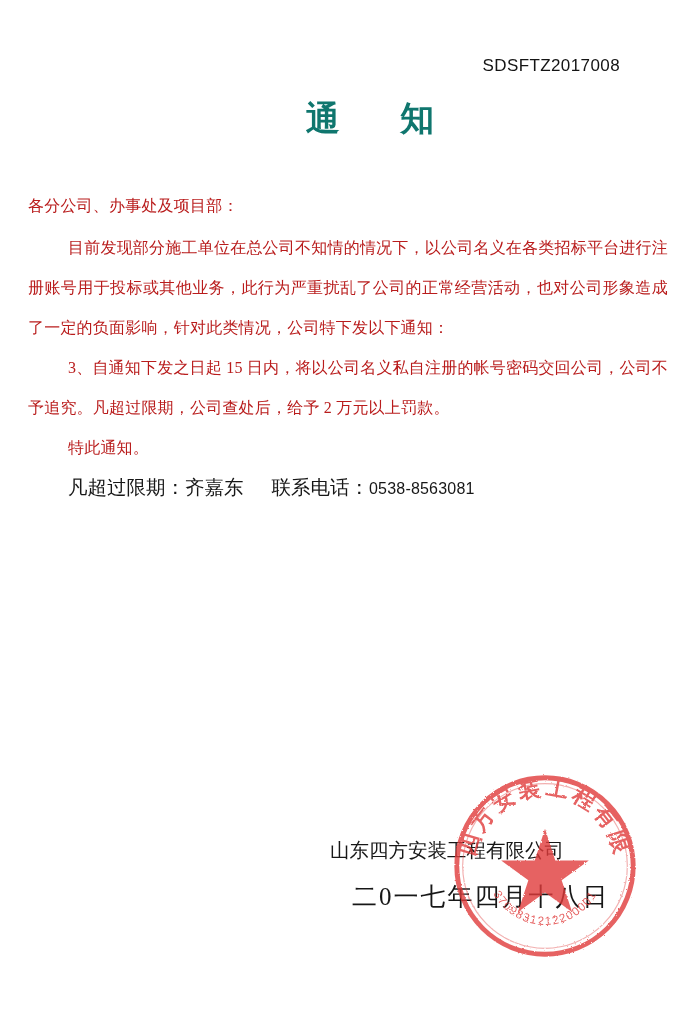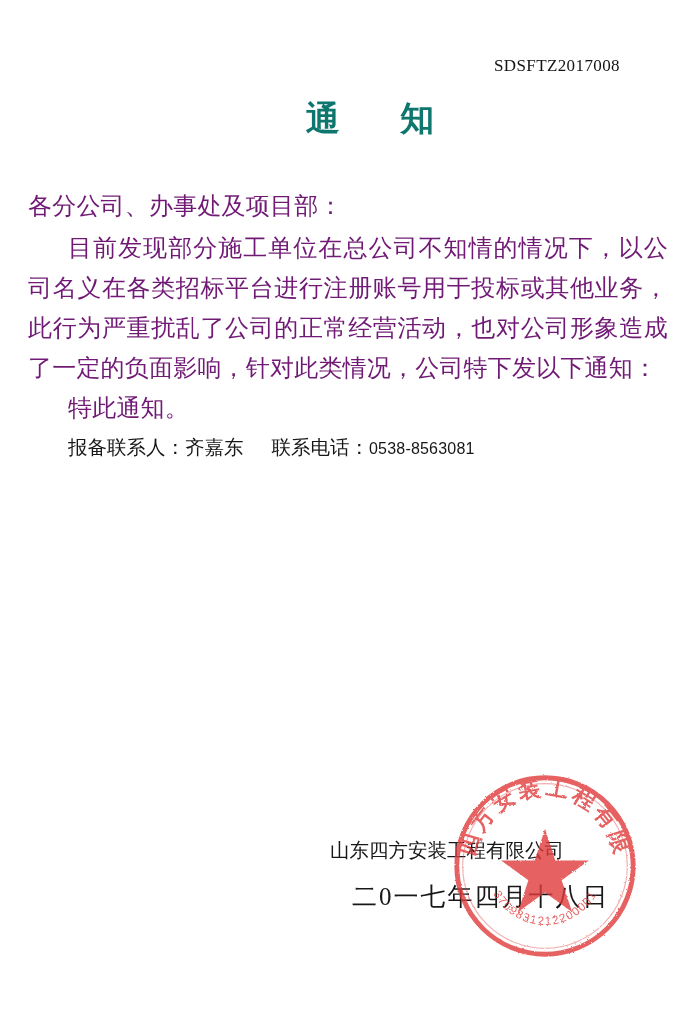--- a/index.html
+++ b/index.html
@@ -17,21 +17,21 @@
     height: 1021px;
     background: #ffffff;
     overflow: hidden;
   }
 
   
   .doc-number {
     position: absolute;
     top: 56px;
     right: 72px;
-    font-family: Liberation Serif, serif;
+    font-family: Liberation Sans, sans-serif;
     font-size: 17px;
     letter-spacing: 0.4px;
     color: #141414;
     white-space: nowrap;
   }
 
   
   .doc-title {
     position: absolute;
     top: 96px;
@@ -48,24 +48,24 @@
   }
 
   
   .body-block {
     position: absolute;
     left: 28px;
     top: 186px;
     width: 640px;
   }
   .para {
-    font-size: 24px;
+    font-size: 16px;
     line-height: 40px;
     letter-spacing: 0.2px;
-    color: #701a75;
+    color: #b91c1c;
     text-align: justify;
     text-justify: inter-character;
     margin: 0;
   }
   .para.indent {
     text-indent: 40px;
   }
   .para.salutation {
     text-indent: 0;
     margin-bottom: 2px;
@@ -140,25 +140,26 @@
   <div class="doc-title">通 知</div>
 
   <div class="body-block">
 
     <p class="para salutation">各分公司、办事处及项目部：</p>
 
     <p class="para indent">目前发现部分施工单位在总公司不知情的情况下，以公司名义在各类招标平台进行注册账号用于投标或其他业务，此行为严重扰乱了公司的正常经营活动，也对公司形象造成了一定的负面影响，针对此类情况，公司特下发以下通知：</p>
 
 
 
+    <p class="para indent">3、自通知下发之日起 15 日内，将以公司名义私自注册的帐号密码交回公司，公司不予追究。凡超过限期，公司查处后，给予 2 万元以上罚款。</p>
 
     <p class="para indent">特此通知。</p>
 
     <div class="contact-row">
-      <span>报备联系人：</span><span>齐嘉东</span><span class="gap"></span><span>联系电话：</span><span class="phone">0538-8563081</span>
+      <span>凡超过限期：</span><span>齐嘉东</span><span class="gap"></span><span>联系电话：</span><span class="phone">0538-8563081</span>
     </div>
 
 
   </div>
 
   <div class="sign-block">
     <div class="sign-company">山东四方安装工程有限公司</div>
     <div class="sign-date">二0一七年四月十八日</div>
   </div>
 

